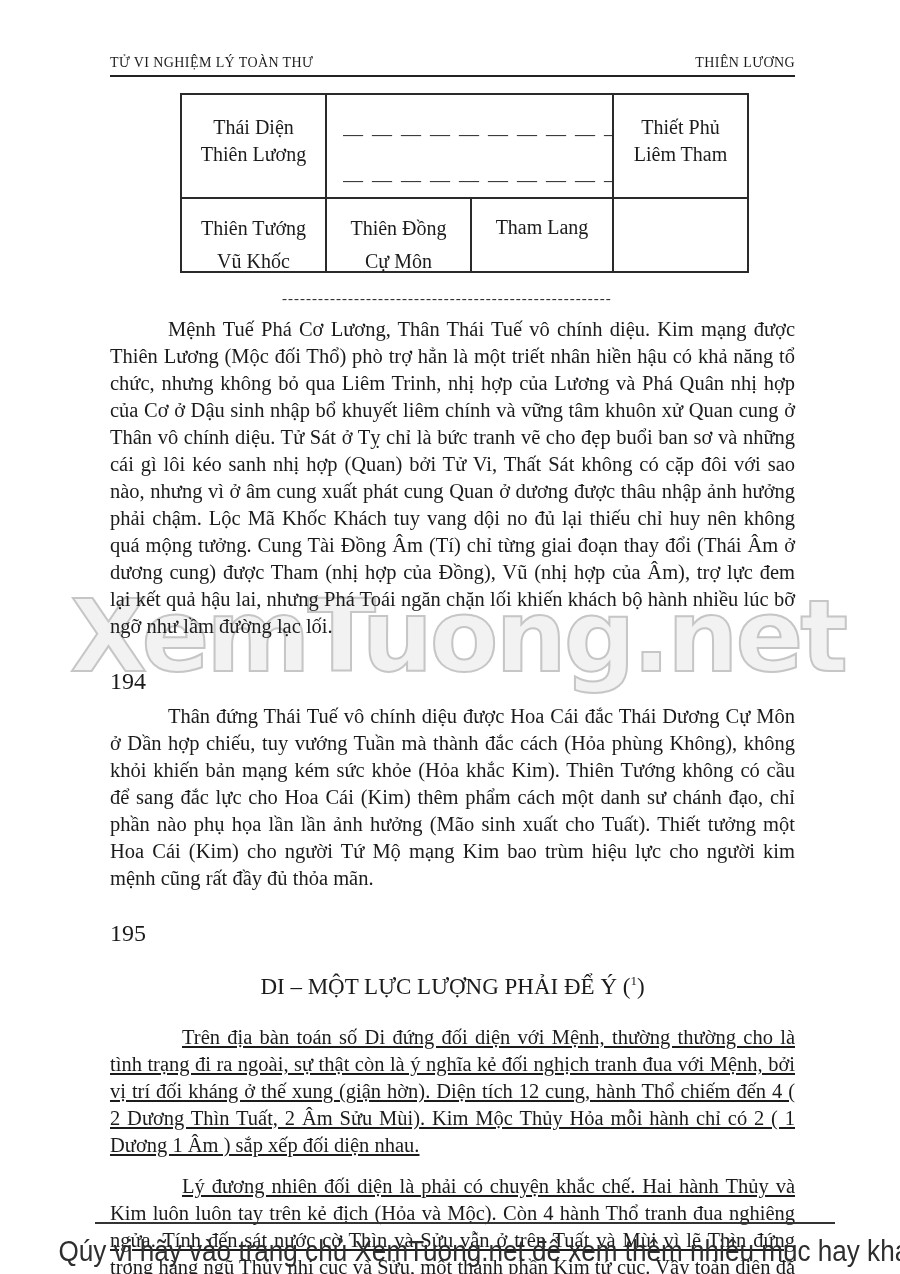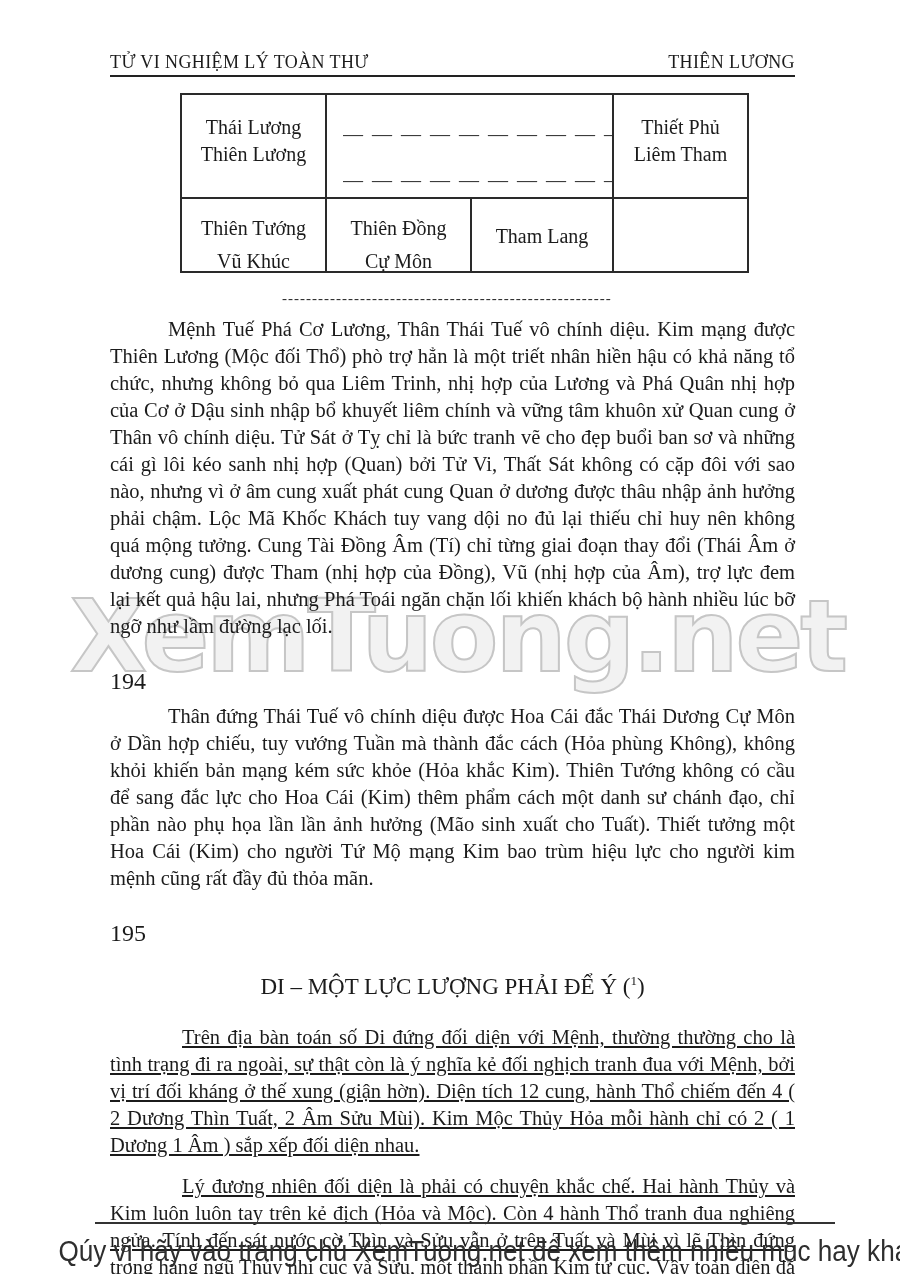--- a/index.html
+++ b/index.html
@@ -23,39 +23,39 @@
   }
   
   .content{
     position:absolute;left:110px;top:0;width:685px;z-index:1;
     font-size:20.5px;line-height:27px;
   }
   
   .hdr{
     display:flex;justify-content:space-between;align-items:flex-end;
     padding-top:50px;border-bottom:2px solid #222;
-    font-size:18px;line-height:25px;letter-spacing:.4px;
+    font-size:14px;line-height:25px;letter-spacing:.4px;
   }
   
   .chart{
     display:grid;margin:16px 0 0 70px;width:565px;
     grid-template-columns:145px 145px 142px 133px;
     grid-template-rows:104px 72px;
     border:2px solid var(--table-line);
     box-sizing:content-box;font-size:20px;
   }
   .cell{box-sizing:border-box;text-align:center;}
   .bR{border-right:2px solid var(--table-line);}
   .bB{border-bottom:2px solid var(--table-line);}
   .r1c1,.r1c3{padding-top:19px;line-height:27px;}
   .r1c2{grid-column:2/4;padding:28px 0 0 16px;text-align:left;color:#2f2f2f;}
   .dashline{letter-spacing:2px;line-height:22px;white-space:nowrap;overflow:hidden;}
   .dashline + .dashline{margin-top:24px;}
   .r2c1,.r2c2{padding-top:13px;line-height:33px;}
-  .r2c3{padding-top:24px;}
+  .r2c3{padding-top:15px;}
   .r2c4{display:flex;align-items:flex-end;justify-content:center;padding-bottom:9px;}
   
   .dash-sep{
     margin:12px 0 0 172px;font-size:15px;letter-spacing:1px;
     white-space:nowrap;overflow:hidden;width:400px;color:#2c2c2c;
   }
   
   .para{margin:0;text-align:justify;}
   .ind-sm{text-indent:58px;}
   .ind-lg{text-indent:72px;text-decoration:underline;}
@@ -92,35 +92,35 @@
   <div class="content">
 
     <div class="hdr">
       <span>TỬ VI NGHIỆM LÝ TOÀN THƯ</span>
       <span>THIÊN LƯƠNG</span>
     </div>
 
     <div class="chart">
 
       <div class="cell r1c1 bR bB">
-        <div>Thái Lương</div>
+        <div>Thái Diện</div>
         <div>Thiên Lương</div>
       </div>
       <div class="cell r1c2 bR bB">
         <div class="dashline">— — — — — — — — — —</div>
         <div class="dashline">— — — — — — — — — —</div>
       </div>
       <div class="cell r1c3 bB">
         <div>Thiết Phủ</div>
         <div>Liêm Tham</div>
       </div>
 
       <div class="cell r2c1 bR">
         <div>Thiên Tướng</div>
-        <div>Vũ Khúc</div>
+        <div>Vũ Khốc</div>
       </div>
       <div class="cell r2c2 bR">
         <div>Thiên Đồng</div>
         <div>Cự Môn</div>
       </div>
       <div class="cell r2c3 bR">
         <div>Tham Lang</div>
       </div>
     </div>
 

